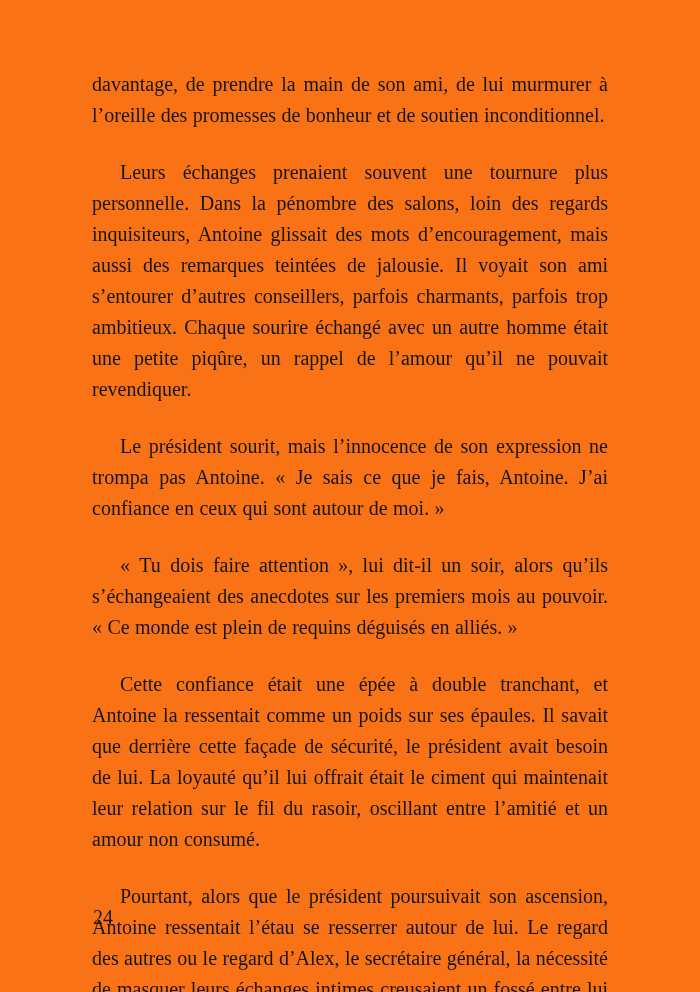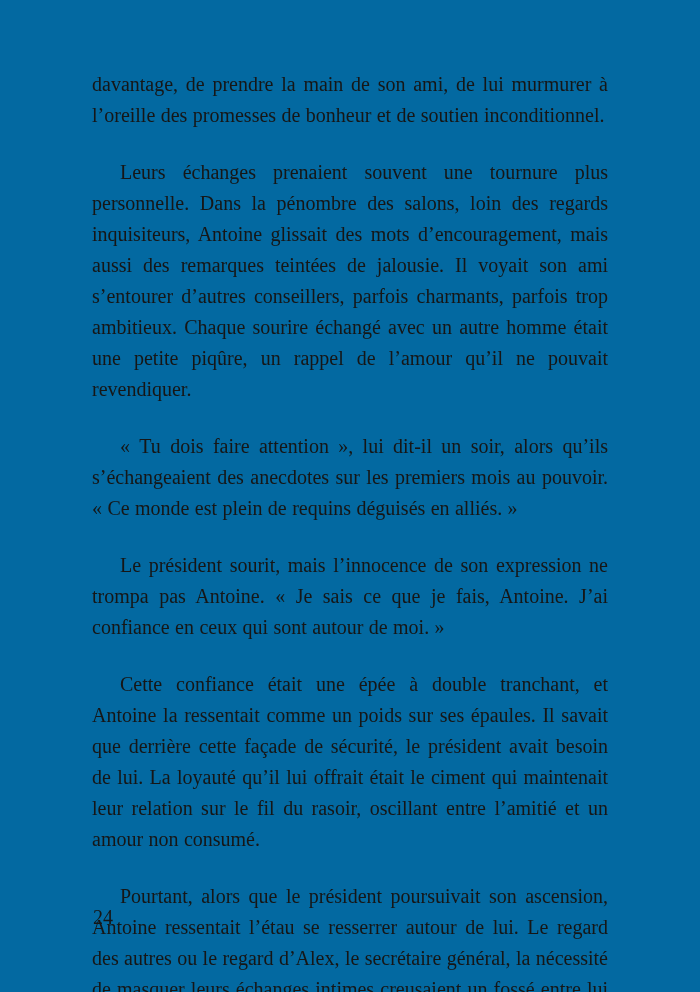--- a/index.html
+++ b/index.html
@@ -4,21 +4,21 @@
 <style>
   html, body {
     margin: 0;
     padding: 0;
     background: #ffffff;
   }
   .page {
     position: relative;
     width: 700px;
     height: 992px;
-    background: #0369a1;
+    background: #f97316;
     font-family: "Liberation Serif", serif;
     color: #161616;
     overflow: hidden;
   }
   .text-block {
     position: absolute;
     left: 92px;
     top: 69px;
     width: 516px;
   }
@@ -44,20 +44,20 @@
     line-height: 1;
   }
 </style>
 </head>
 <body>
 
 <div class="page">
   <div class="text-block">
     <p class="para">davantage, de prendre la main de son ami, de lui murmurer à l’oreille des promesses de bonheur et de soutien inconditionnel.</p>
     <p class="para indent">Leurs échanges prenaient souvent une tournure plus personnelle. Dans la pénombre des salons, loin des regards inquisiteurs, Antoine glissait des mots d’encouragement, mais aussi des remarques teintées de jalousie. Il voyait son ami s’entourer d’autres conseillers, parfois charmants, parfois trop ambitieux. Chaque sourire échangé avec un autre homme était une petite piqûre, un rappel de l’amour qu’il ne pouvait revendiquer.</p>
+    <p class="para indent">Le président sourit, mais l’innocence de son expression ne trompa pas Antoine. «&nbsp;Je sais ce que je fais, Antoine. J’ai confiance en ceux qui sont autour de moi.&nbsp;»</p>
     <p class="para indent">«&nbsp;Tu dois faire attention&nbsp;», lui dit-il un soir, alors qu’ils s’échangeaient des anecdotes sur les premiers mois au pouvoir. «&nbsp;Ce monde est plein de requins déguisés en alliés.&nbsp;»</p>
-    <p class="para indent">Le président sourit, mais l’innocence de son expression ne trompa pas Antoine. «&nbsp;Je sais ce que je fais, Antoine. J’ai confiance en ceux qui sont autour de moi.&nbsp;»</p>
     <p class="para indent">Cette confiance était une épée à double tranchant, et Antoine la ressentait comme un poids sur ses épaules. Il savait que derrière cette façade de sécurité, le président avait besoin de lui. La loyauté qu’il lui offrait était le ciment qui maintenait leur relation sur le fil du rasoir, oscillant entre l’amitié et un amour non consumé.</p>
     <p class="para indent">Pourtant, alors que le président poursuivait son ascension, Antoine ressentait l’étau se resserrer autour de lui. Le regard des autres ou le regard d’Alex, le secrétaire général, la nécessité de masquer leurs échanges intimes creusaient un fossé entre lui et celui qu’il aimait. Il se mit à redouter chaque rencontre, chaque sourire échangé avec un autre homme, craignant que ses propres sentiments ne soient dévoilés.</p>
     <p class="para indent continues">Les nuits passées au Château, dans son bureau-appart, lorsque Paris s’endormait, devenaient pour Antoine un sanctuaire de</p>
   </div>
   <div class="page-number">24</div>
 </div>
 
 </body></html>

